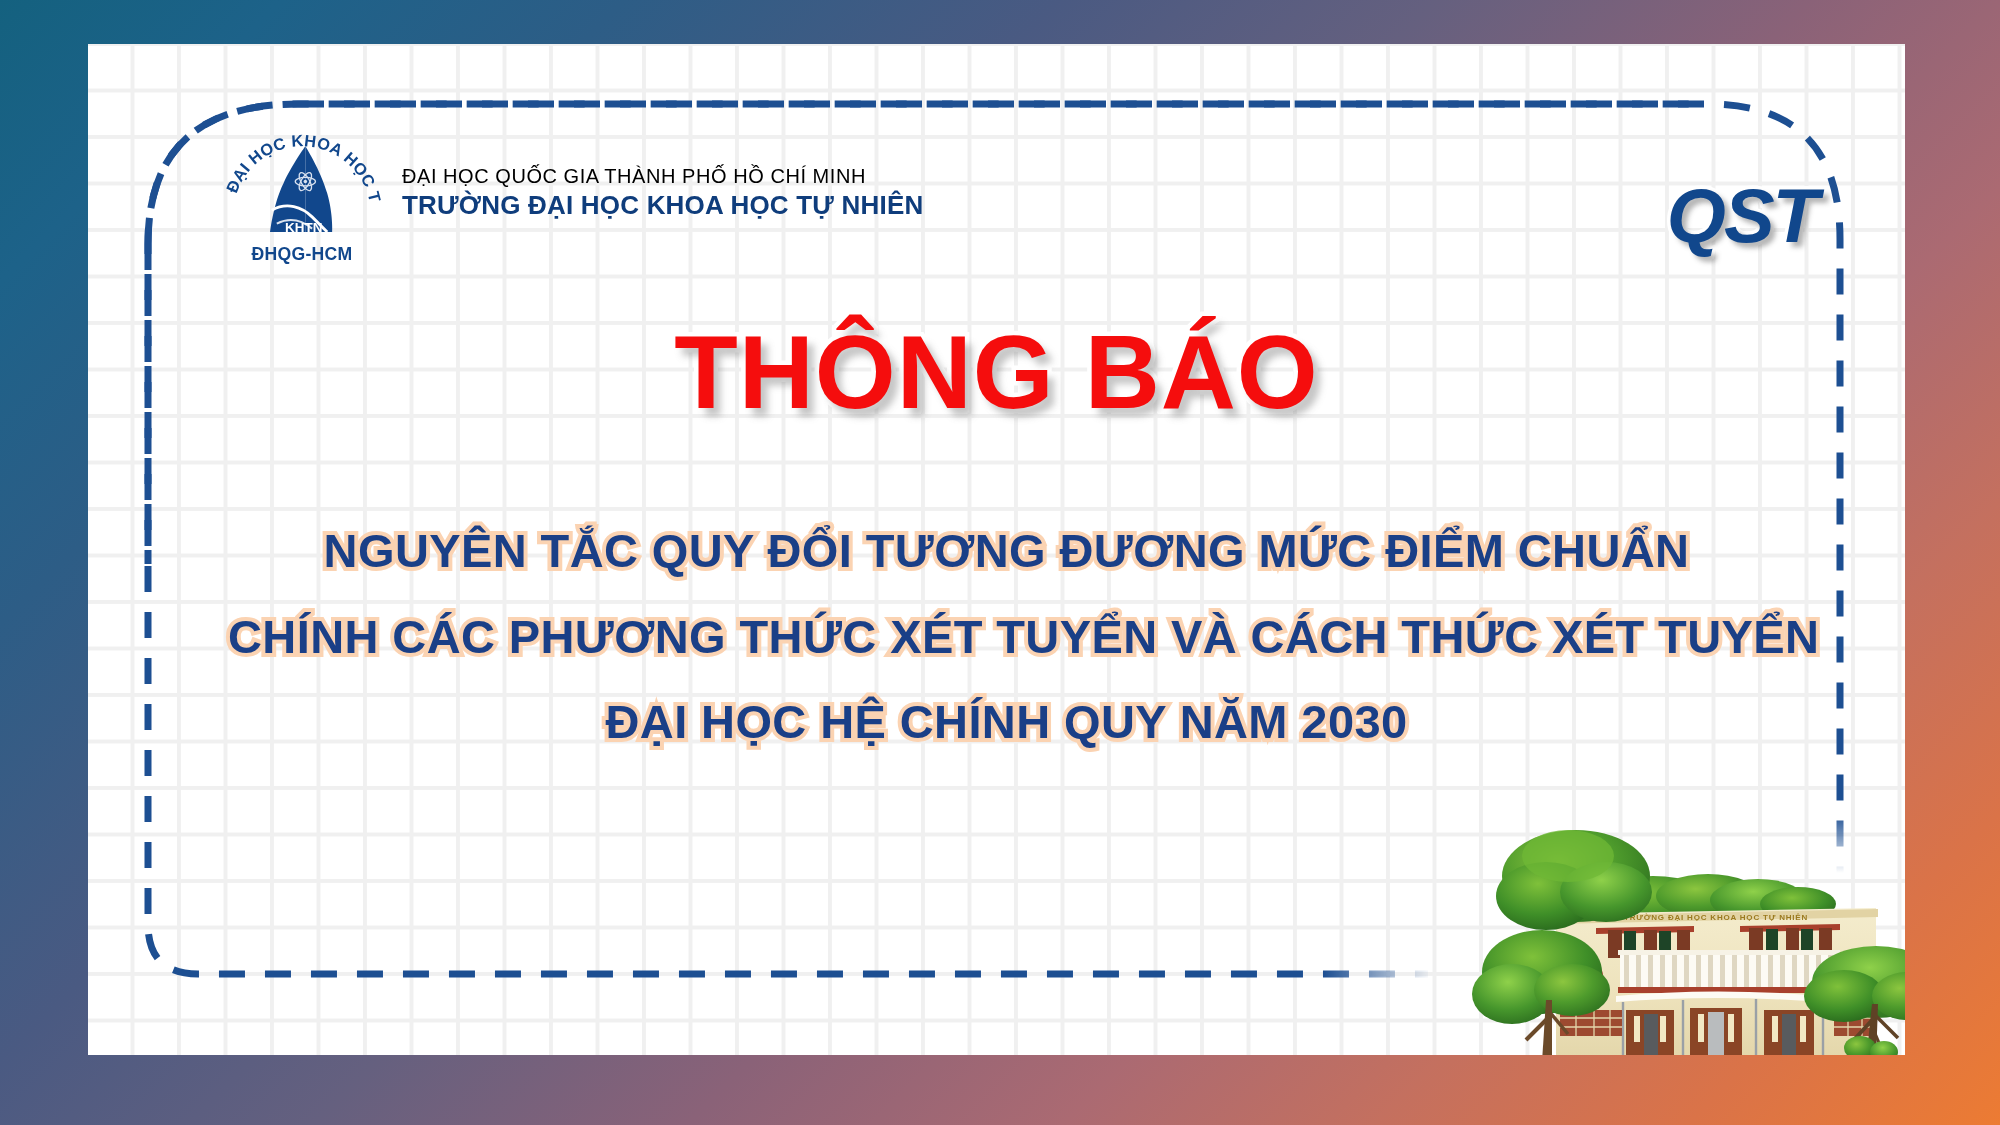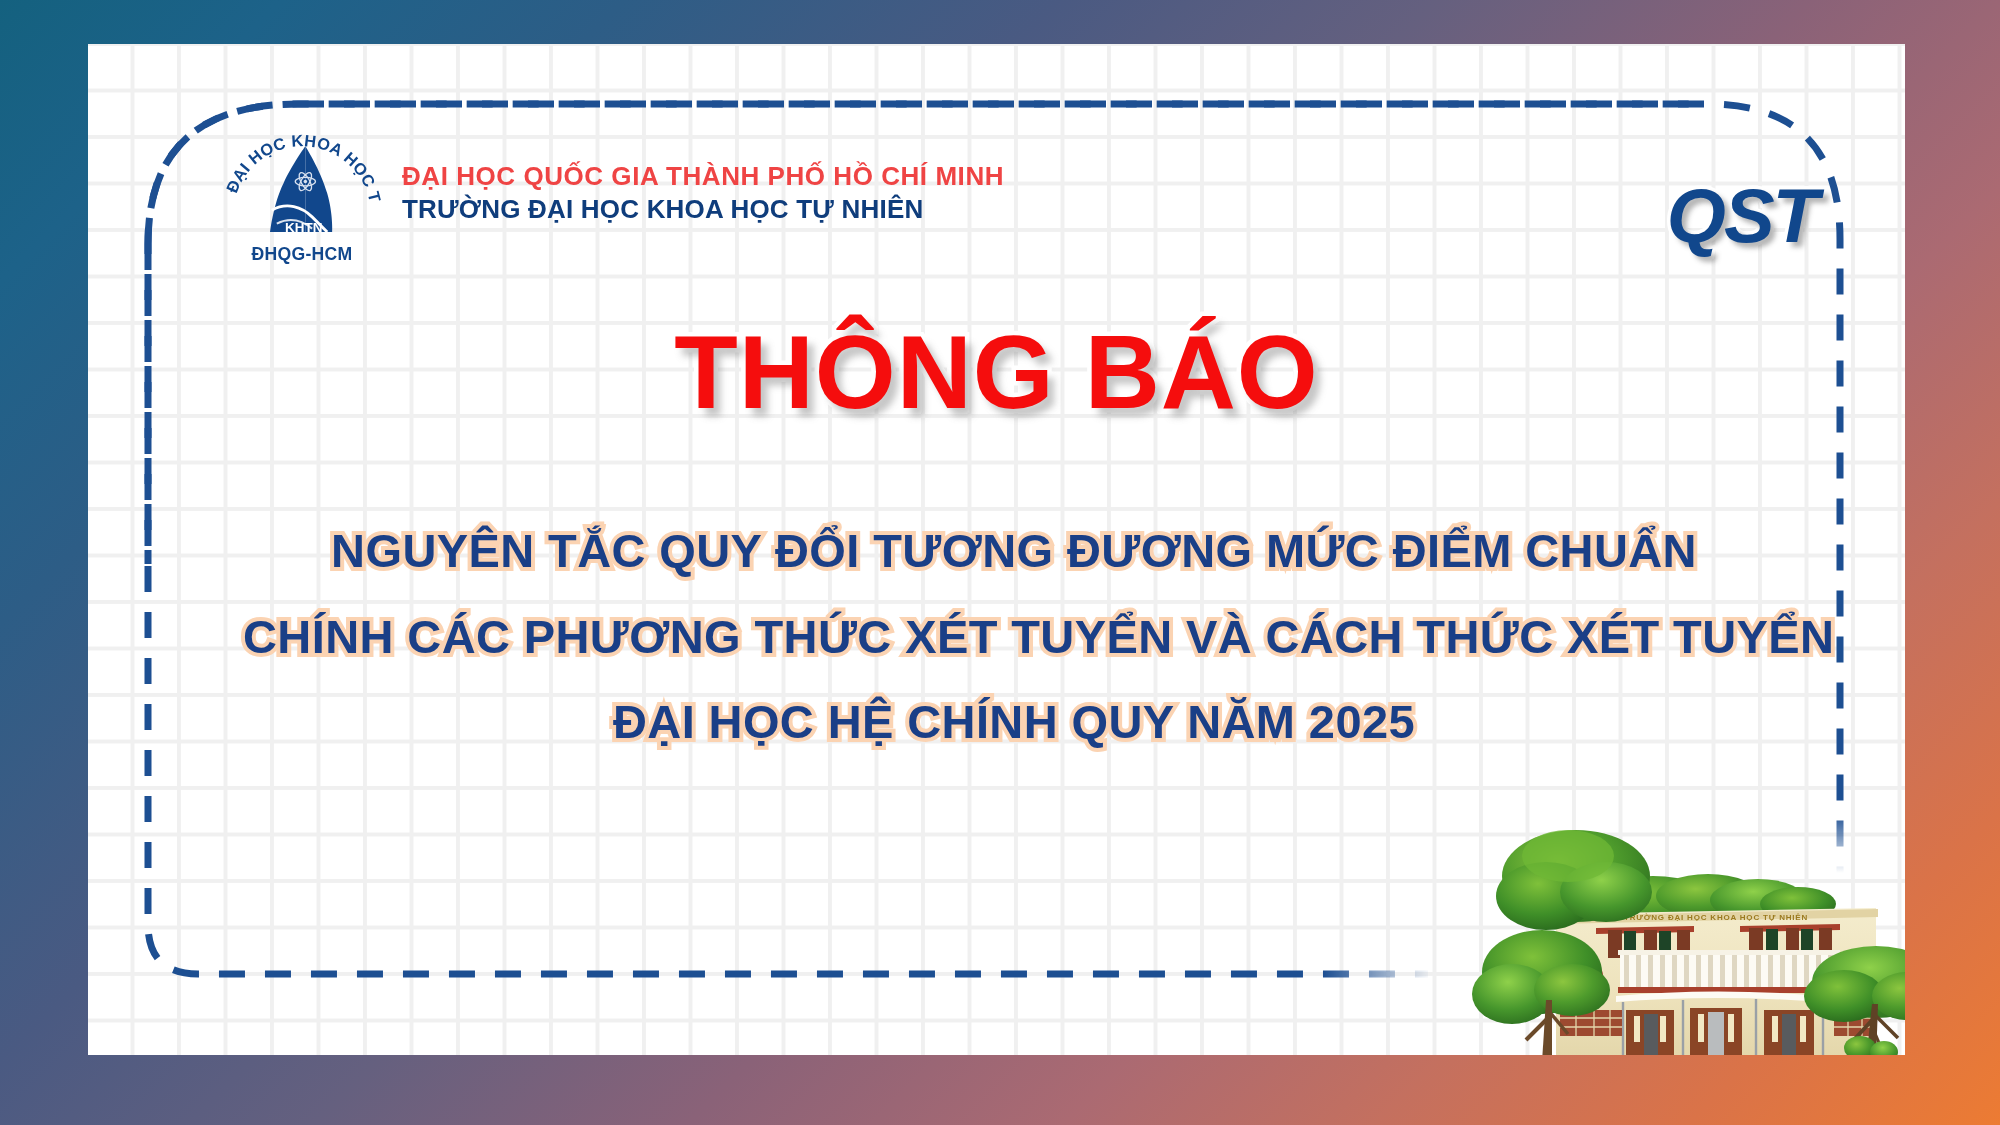--- a/index.html
+++ b/index.html
@@ -82,24 +82,24 @@
     width: 168px;
     height: 168px;
     flex: 0 0 auto;
   }
   #org-names {
     padding-top: 6px;
     line-height: 1.18;
     white-space: nowrap;
   }
   .org-line1 {
-    font-size: 26px;
+    font-size: 20px;
     letter-spacing: 0.55px;
-    color: #ef4444;
-    font-weight: 700;
+    color: #000000;
+    font-weight: 400;
   }
   .org-line2 {
     font-size: 26px;
     letter-spacing: 0.2px;
     color: #0f3d7c;
     font-weight: 700;
     margin-top: 2px;
   }
 
   
@@ -141,21 +141,20 @@
     right: 120px;
     top: 464px;
     text-align: center;
     color: #1a3f87;
     font-weight: 700;
     font-size: 47px;
     letter-spacing: 0.4px;
     line-height: 1.82;
     -webkit-text-stroke: 8px #fbd3b2;
     paint-order: stroke fill;
-    margin-left: 15px;
   }
   #subtitle .sline { display: block; white-space: nowrap; }
 
   
   #building-art {
     position: absolute;
     left: 1380px;
     top: 760px;
     width: 480px;
     height: 290px;
@@ -238,21 +237,21 @@
       </div>
     </div>
 
     <div id="headline">THÔNG BÁO</div>
 
     <div id="qst">QST</div>
 
     <div id="subtitle">
       <span class="sline">NGUYÊN TẮC QUY ĐỔI TƯƠNG ĐƯƠNG MỨC ĐIỂM CHUẨN</span>
       <span class="sline">CHÍNH CÁC PHƯƠNG THỨC XÉT TUYỂN VÀ CÁCH THỨC XÉT TUYỂN</span>
-      <span class="sline">ĐẠI HỌC HỆ CHÍNH QUY NĂM 2025</span>
+      <span class="sline">ĐẠI HỌC HỆ CHÍNH QUY NĂM 2030</span>
     </div>
 
     <svg id="building-art" viewBox="0 0 480 290">
       <defs>
         <linearGradient id="wallG" x1="0" y1="0" x2="0" y2="1">
           <stop offset="0" stop-color="#f4eccd"></stop>
           <stop offset="0.55" stop-color="#eee3bd"></stop>
           <stop offset="1" stop-color="#e4d7ab"></stop>
         </linearGradient>
         <radialGradient id="crownA" cx="0.38" cy="0.34" r="0.72">

